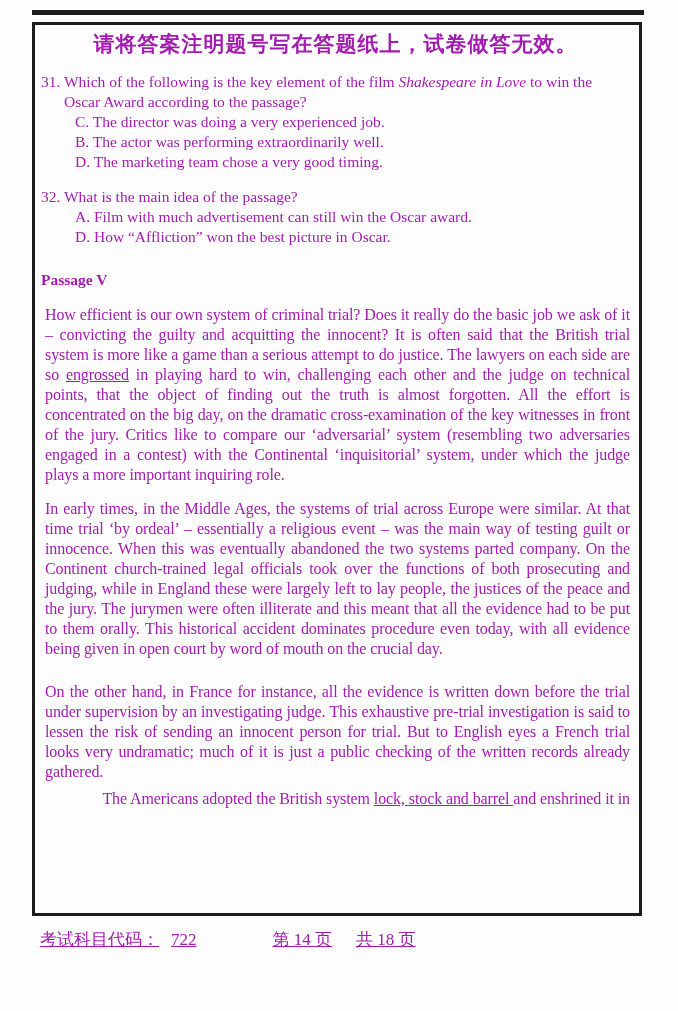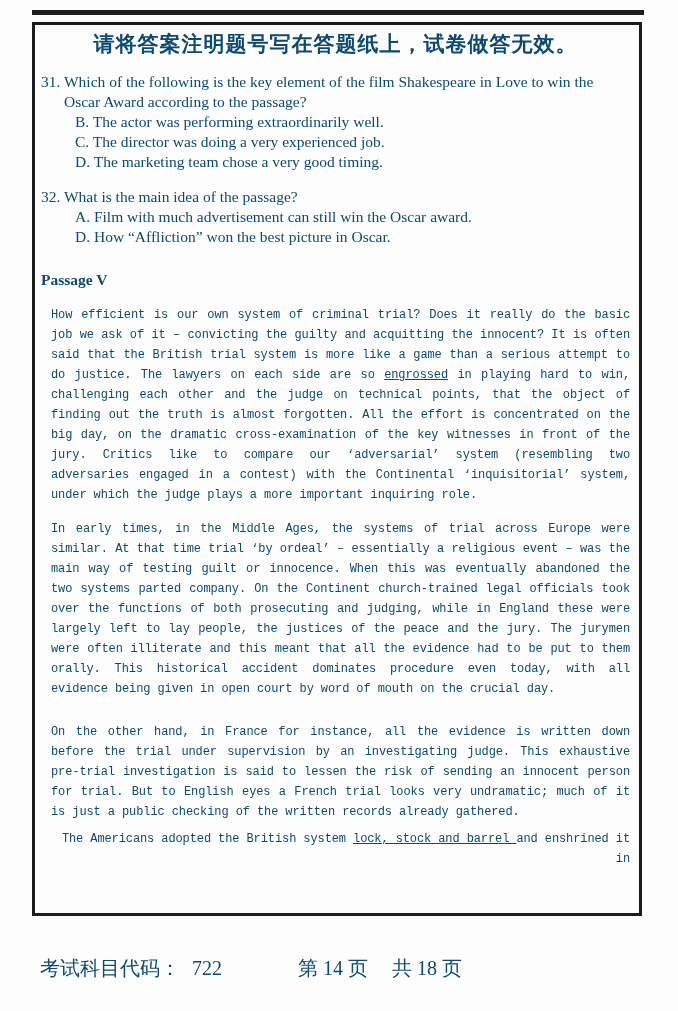--- a/index.html
+++ b/index.html
@@ -6,21 +6,21 @@
     margin: 0;
     padding: 0;
     background: #fdfdfd;
   }
   .page {
     position: relative;
     width: 678px;
     height: 1011px;
     background: #fdfdfd;
     font-family: "Liberation Serif", "DejaVu Serif", serif;
-    color: #0c4a6e;
+    color: #a21caf;
     overflow: hidden;
   }
   .top-rule {
     position: absolute;
     left: 32px;
     top: 10px;
     width: 612px;
     height: 5px;
     background: #1d1d1d;
   }
@@ -57,60 +57,60 @@
     font-size: 15.5px;
     line-height: 20px;
   }
   .passage-title {
     margin: 23px 0 0 0;
     font-weight: bold;
     font-size: 15.5px;
     line-height: 20px;
   }
   .para {
-    margin: 15px 0 0 10px;
-    font-size: 12px;
+    margin: 15px 0 0 4px;
+    font-size: 16px;
     line-height: 20px;
     text-align: justify;
     letter-spacing: -0.1px;
-    font-family: Liberation Mono, monospace;
   }
   .para-2 { margin-top: 14px; }
   .para-3 { margin-top: 23px; }
   .para-4 { margin-top: 7px; text-align: right; }
-  .it { }
+  .it { font-style: italic; }
   .u { text-decoration: underline; }
   .footer {
     position: absolute;
     left: 40px;
-    top: 958px;
+    top: 930px;
     width: 600px;
-    font-size: 20px;
+    font-size: 17px;
     line-height: 20px;
     white-space: nowrap;
+    text-decoration: underline;
   }
   .footer .exam-code { margin-left: 12px; }
   .footer .page-current { margin-left: 76px; }
   .footer .page-total { margin-left: 24px; }
 </style>
 </head>
 <body>
 
 <div class="page">
 
   <div class="top-rule"></div>
 
   <div class="content-box">
 
     <h1 class="notice">请将答案注明题号写在答题纸上，试卷做答无效。</h1>
 
     <div class="question">
       <p class="stem"><span>31.</span><span> Which of the following is the key element of the film </span><span class="it">Shakespeare in Love</span><span> to win the Oscar Award according to the passage?</span></p>
+      <p class="option">C. The director was doing a very experienced job.</p>
       <p class="option">B. The actor was performing extraordinarily well.</p>
-      <p class="option">C. The director was doing a very experienced job.</p>
       <p class="option">D. The marketing team chose a very good timing.</p>
     </div>
 
     <div class="question question-2">
       <p class="stem"><span>32.</span><span> What is the main idea of the passage?</span></p>
       <p class="option">A. Film with much advertisement can still win the Oscar award.</p>
       <p class="option">D. How “Affliction” won the best picture in Oscar.</p>
     </div>
 
     <p class="passage-title">Passage V</p>

